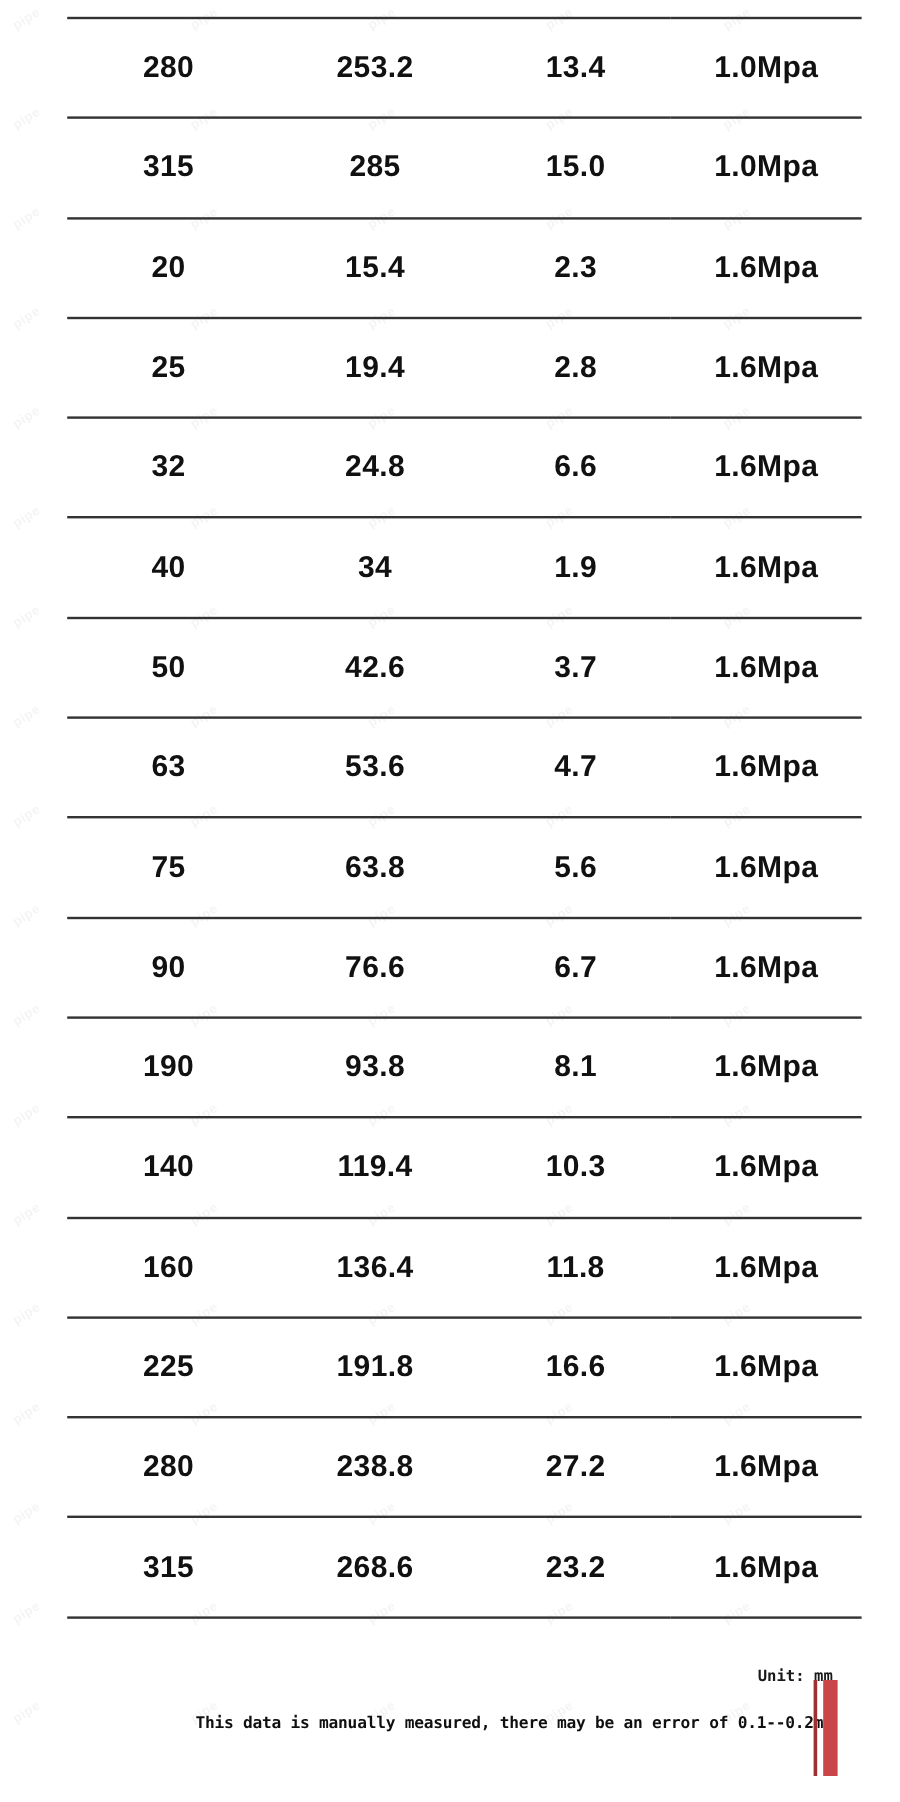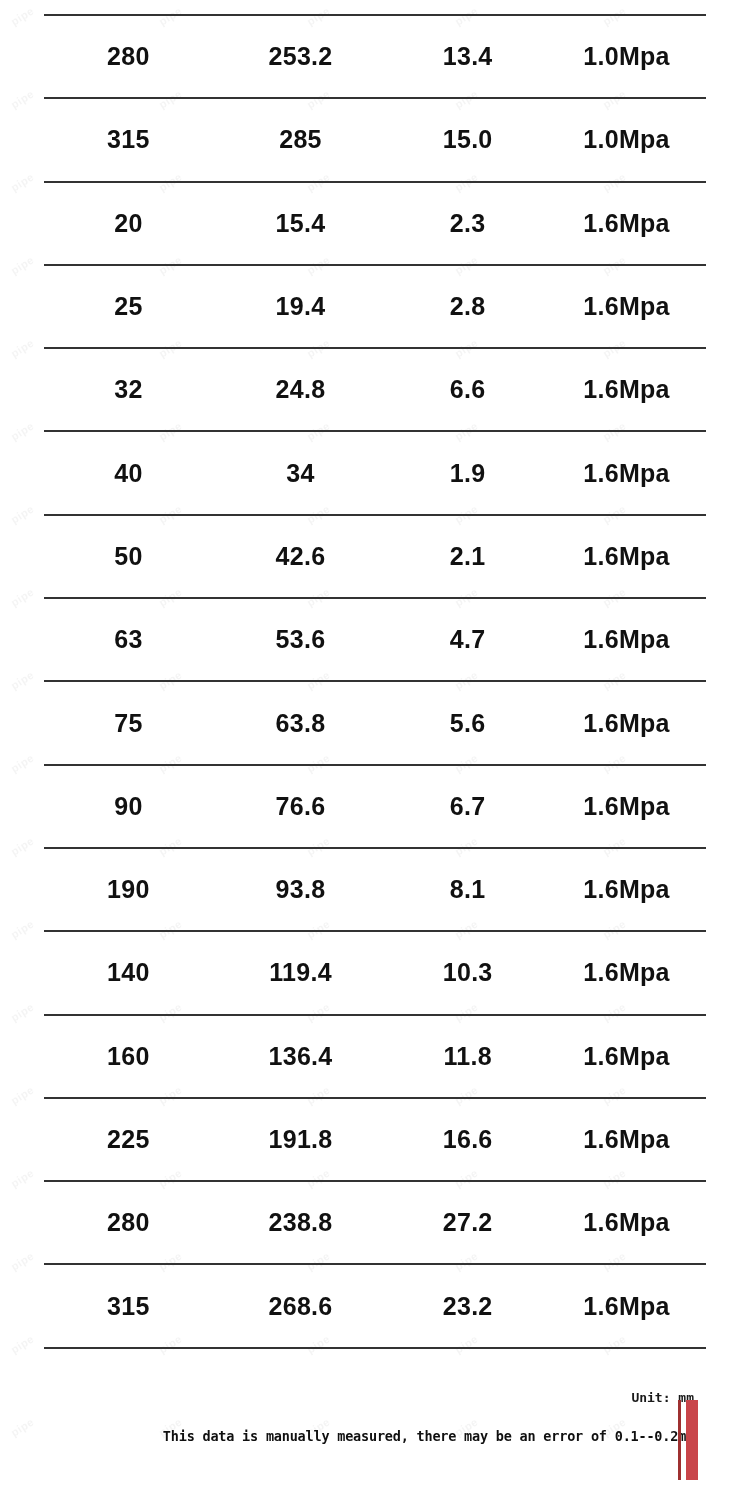--- a/index.html
+++ b/index.html
@@ -39,21 +39,21 @@
     position:relative;
     z-index:1;
     width:750px;
     height:1502px;
     padding:0;
   }
 
   
   .spec-table {
     position:absolute;
-    left:44px;
+    left:56px;
     top:14px;
     width:662px;
     border-collapse:collapse;
     table-layout:fixed;
   }
   .spec-table col.c1 { width:25.5%; }
   .spec-table col.c2 { width:26.5%; }
   .spec-table col.c3 { width:24.0%; }
   .spec-table col.c4 { width:24.0%; }
 
@@ -265,21 +265,21 @@
         </tr>
         <tr>
           <td>40</td>
           <td>34</td>
           <td>1.9</td>
           <td>1.6Mpa</td>
         </tr>
         <tr>
           <td>50</td>
           <td>42.6</td>
-          <td>2.1</td>
+          <td>3.7</td>
           <td>1.6Mpa</td>
         </tr>
         <tr>
           <td>63</td>
           <td>53.6</td>
           <td>4.7</td>
           <td>1.6Mpa</td>
         </tr>
         <tr>
           <td>75</td>

